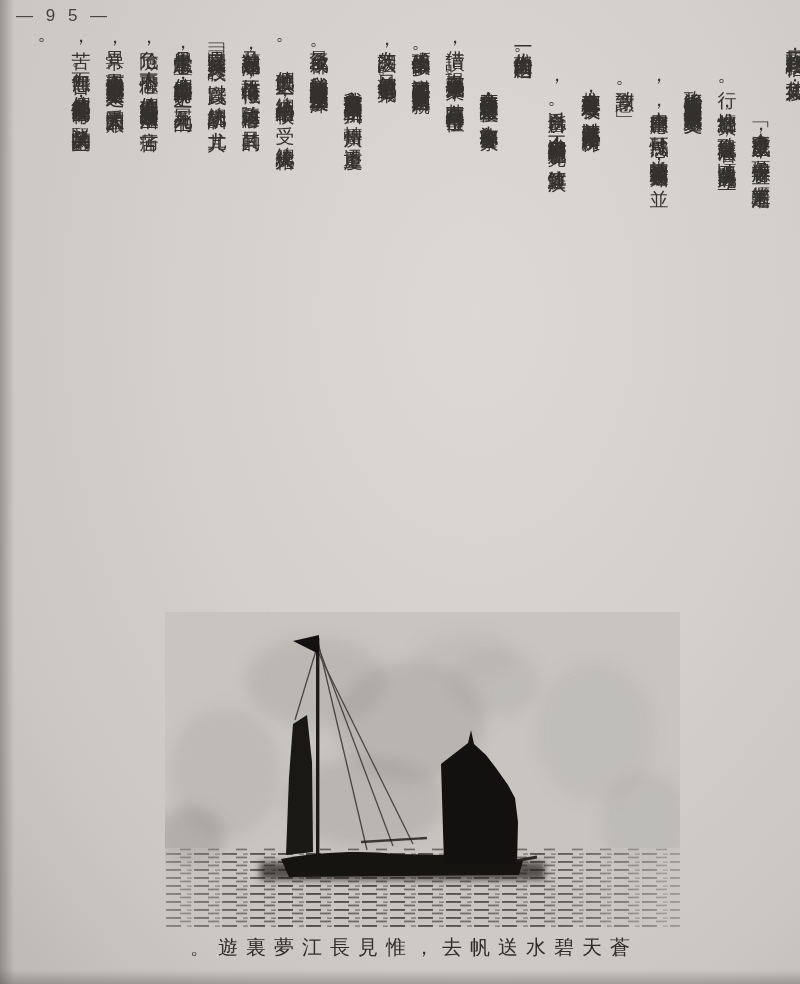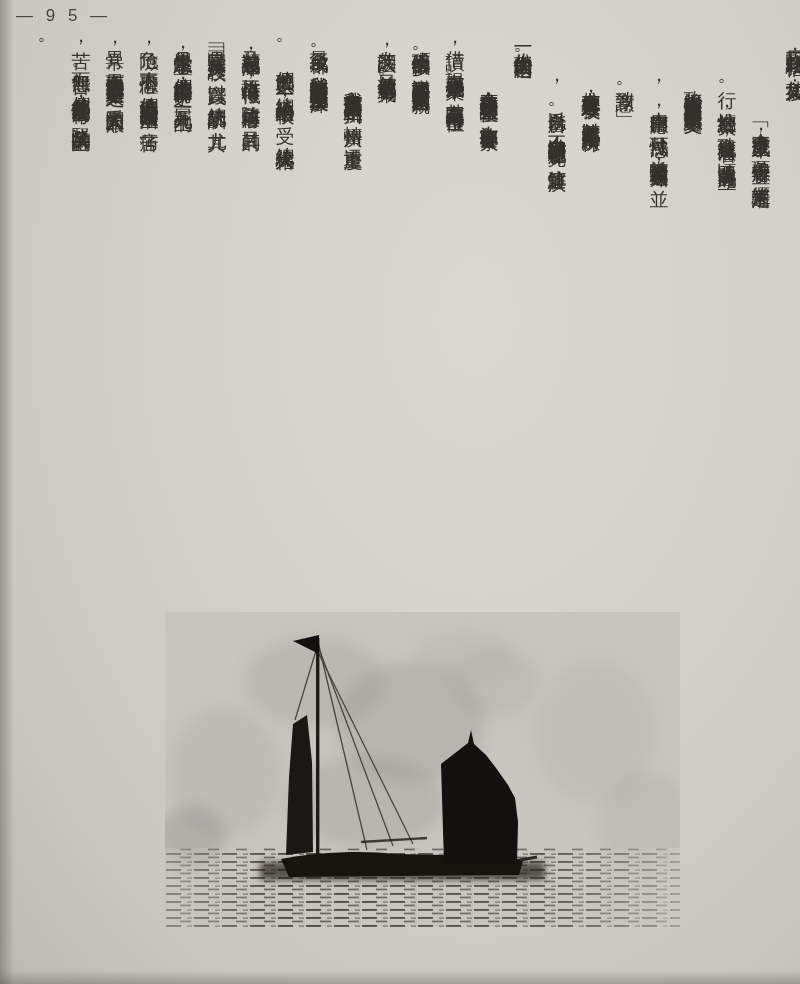--- a/index.html
+++ b/index.html
@@ -135,14 +135,15 @@
 
       <path d="M116,247 C150,240 200,238 230,242 L332,244 L358,249 L354,263 L124,265 Z" fill="#16140f"></path>
 
       <polygon points="276,152 303,131 306,118 309,132 321,143 331,156 343,173 350,186 353,210 352,252 279,252" fill="#131110"></polygon>
       <line x1="350" y1="249" x2="372" y2="245" stroke="#1b1915" stroke-width="3" opacity="0.9"></line>
 
       <rect width="515" height="315" filter="url(#grain)" opacity="0.5"></rect>
     </svg>
   </figure>
 
+  <div class="caption">。遊裏夢江長見惟，去帆送水碧天蒼</div>
 
 </div>
 
 </body></html>

